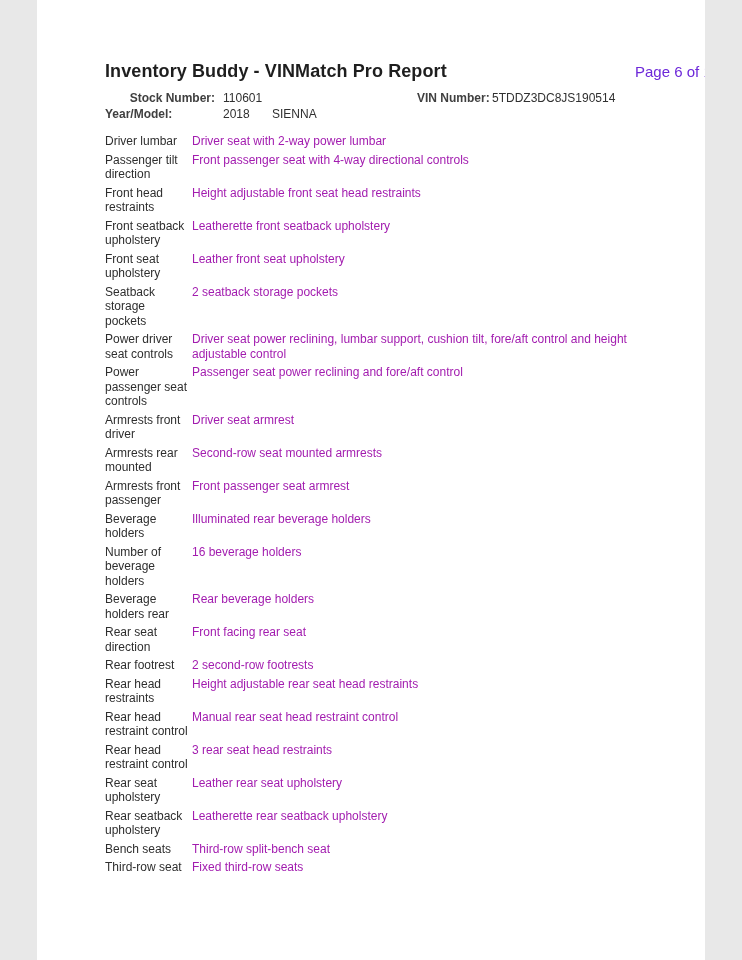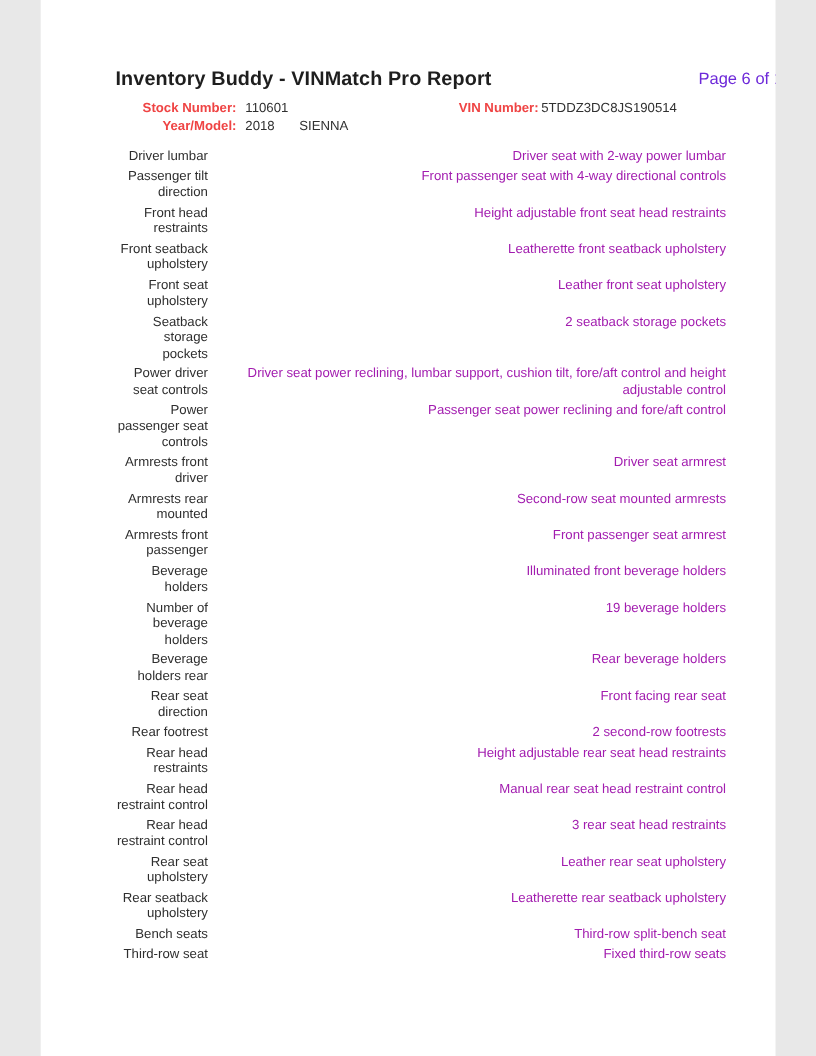--- a/index.html
+++ b/index.html
@@ -18,38 +18,37 @@
   .title {
     position: absolute; left: 68px; top: 61px;
     font-size: 18px; font-weight: bold; color: #1e1e1e;
     letter-spacing: 0.1px; white-space: nowrap;
   }
   .page-indicator {
     position: absolute; left: 598px; top: 63px;
     font-size: 15px; color: #6d28d9; white-space: nowrap;
   }
   .hfield { position: absolute; font-size: 12px; line-height: 14px; white-space: nowrap; }
-  .hlabel { font-weight: bold; color: #ef4444; }
+  .hlabel { font-weight: bold; color: #404040; }
   .stock-label { left: 68px; top: 91px; width: 110px; text-align: right; }
   .stock-value { left: 186px; top: 91px; }
   .vin-label   { left: 380px; top: 91px; }
   .vin-value   { left: 455px; top: 91px; }
-  .ym-label    { left: 68px; top: 107px; width: 110px; text-align: right; }
+  .ym-label    { left: 68px; top: 107px; width: 110px; }
   .year-value  { left: 186px; top: 107px; }
   .model-value { left: 235px; top: 107px; }
 
   .features { padding: 0 45px 0 68px; }
   .feature-row {
     display: grid;
     grid-template-columns: 84px 1fr;
     column-gap: 3px;
     margin-bottom: 4px;
     font-size: 12px;
     line-height: 14.5px;
-    text-align: right;
   }
   .feature-name  { color: #2e2e2e; }
   .feature-value { color: #a21caf; }
 </style>
 </head>
 <body>
 
 <div class="page">
 
   <div class="header">
@@ -120,26 +119,26 @@
         <div class="feature-value">Second-row seat mounted armrests</div>
       </div>
 
       <div class="feature-row">
         <div class="feature-name">Armrests front passenger</div>
         <div class="feature-value">Front passenger seat armrest</div>
       </div>
 
       <div class="feature-row">
         <div class="feature-name">Beverage holders</div>
-        <div class="feature-value">Illuminated front beverage holders</div>
+        <div class="feature-value">Illuminated rear beverage holders</div>
       </div>
 
       <div class="feature-row">
         <div class="feature-name">Number of beverage holders</div>
-        <div class="feature-value">19 beverage holders</div>
+        <div class="feature-value">16 beverage holders</div>
       </div>
 
       <div class="feature-row">
         <div class="feature-name">Beverage holders rear</div>
         <div class="feature-value">Rear beverage holders</div>
       </div>
 
       <div class="feature-row">
         <div class="feature-name">Rear seat direction</div>
         <div class="feature-value">Front facing rear seat</div>

